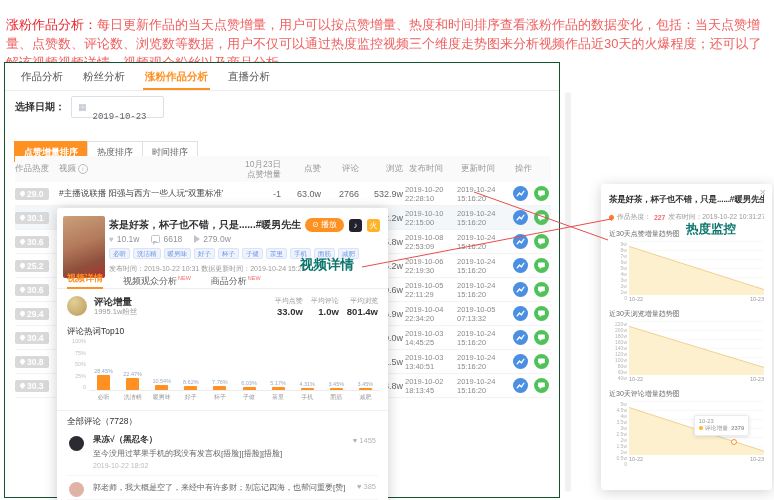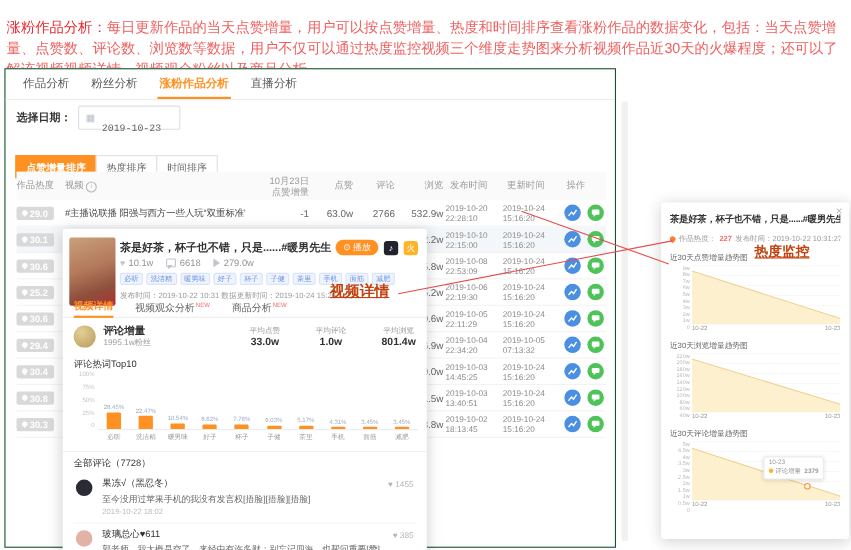--- a/index.html
+++ b/index.html
@@ -64,37 +64,37 @@
   .sq.dark{background:#22222e;} .sq.yellow{background:#ffb428;}
   .ptabs{position:absolute;left:0;top:63px;width:100%;height:18px;border-bottom:1px solid #eee;display:flex;padding-left:10px;box-sizing:border-box;}
   .ptab{font-size:9px;color:#606266;margin-right:20px;height:18px;line-height:14px;position:relative;cursor:pointer;}
   .ptab.active{color:#ff9123;font-weight:700;}
   .ptab.active:after{content:"";position:absolute;left:0;right:0;bottom:0;height:2px;background:#ff9123;}
   .ptab sup{color:#f56c6c;font-size:5.5px;margin-left:1px;}
   .author{position:absolute;left:10px;top:88px;display:flex;gap:7px;align-items:center;}
   .avatar{width:20px;height:20px;border-radius:50%;background:radial-gradient(circle at 35% 30%,#e3cf96,#b89a5a);}
   .aname{font-size:9.5px;font-weight:700;color:#303133;line-height:11px;}
   .afans{font-size:7.5px;color:#9a9a9a;line-height:9px;}
-  .avgs{position:absolute;right:10px;top:88px;display:flex;gap:32px;text-align:center;}
+  .avgs{position:absolute;right:10px;top:88px;display:flex;gap:8px;text-align:right;}
   .avg .l{font-size:7px;color:#9a9a9a;} .avg .v{font-size:9.5px;font-weight:700;color:#303133;}
   .hwtitle{position:absolute;left:10px;top:118px;font-size:8.5px;color:#303133;}
   .hotchart{position:absolute;left:8px;top:130px;width:315px;height:66px;display:flex;}
   .yax{width:24px;height:52px;display:flex;flex-direction:column;justify-content:space-between;align-items:flex-end;font-size:5.5px;color:#c0c4cc;padding-right:3px;box-sizing:border-box;}
   .plot{flex:1;display:flex;height:66px;}
   .barcol{flex:1;display:flex;flex-direction:column;align-items:center;}
   .barwrap{height:52px;display:flex;flex-direction:column;justify-content:flex-end;align-items:center;width:100%;border-bottom:1px solid #ececec;}
   .pct{font-size:5.5px;color:#9aa9bf;margin-bottom:1px;white-space:nowrap;}
   .bar{width:13px;background:#ff9123;border-radius:1px 1px 0 0;}
   .cat{font-size:6px;color:#9a9a9a;margin-top:2px;white-space:nowrap;}
   .cdivider{position:absolute;left:0;top:202px;width:100%;border-top:1px solid #f0f0f0;}
   .ctitle{position:absolute;left:10px;top:208px;font-size:8.5px;color:#303133;}
   .clist{position:absolute;left:10px;top:222px;width:311px;}
   .comment{position:relative;padding:4px 0 6px 26px;border-bottom:1px solid #f5f5f5;}
   .cava{position:absolute;left:2px;top:6px;width:15px;height:15px;border-radius:50%;}
-  .cname{font-size:8.5px;color:#303133;}
+  .cname{font-size:8.5px;color:#303133;font-weight:bold;}
   .clike{position:absolute;right:2px;top:6px;font-size:7.5px;color:#b5b5b5;}
   .ctext{font-size:8px;color:#666;margin-top:3px;line-height:10px;}
   .cdate{font-size:7px;color:#bbb;margin-top:3px;}
   
   .heat{position:absolute;left:601px;top:184px;width:171px;height:306px;background:#fff;border-radius:3px;
         box-shadow:0 2px 14px rgba(0,0,0,.18);z-index:5;padding:8px;box-sizing:border-box;}
   .hclose{position:absolute;right:6px;top:2px;color:#bbb;font-size:11px;cursor:pointer;}
   .htitle{font-size:8.5px;font-weight:700;color:#303133;white-space:nowrap;overflow:hidden;letter-spacing:-.2px;margin-top:2px;}
   .hinfo{display:flex;align-items:center;gap:3px;font-size:6.8px;color:#9a9a9a;margin-top:6px;white-space:nowrap;overflow:hidden;}
   .hflame{width:5px;height:5px;background:#ff7a2f;border-radius:50% 50% 50% 0;transform:rotate(-45deg);flex:none;}
@@ -104,21 +104,21 @@
   .tbody{display:flex;}
   .tyax{width:20px;height:54px;display:flex;flex-direction:column;justify-content:space-between;align-items:flex-end;font-size:5px;color:#b8b8b8;padding-right:2px;box-sizing:border-box;}
   .tsvgwrap{flex:1;height:54px;position:relative;background:repeating-linear-gradient(to bottom,#f8f8f8 0,#f8f8f8 1px,transparent 1px,transparent 9px);}
   .tsvgwrap svg{width:100%;height:100%;display:block;}
   .txax{display:flex;justify-content:space-between;font-size:5.5px;color:#9a9a9a;margin-left:20px;margin-top:1px;}
   .ttip{position:absolute;left:48%;top:26%;background:#fff;border:1px solid #ececec;border-radius:2px;
         box-shadow:0 1px 4px rgba(0,0,0,.12);padding:2px 4px;font-size:5.8px;color:#9a9a9a;white-space:nowrap;}
   .ttip .dot{display:inline-block;width:4px;height:4px;border-radius:50%;background:#ffb428;margin-right:2px;}
   .tdot{position:absolute;width:4px;height:4px;border:1px solid #ff9123;background:#fff;border-radius:50%;}
   
-  .annot{position:absolute;color:#c2410c;font-weight:600;z-index:9;text-decoration:underline;}
+  .annot{position:absolute;color:#0f766e;font-weight:600;z-index:9;}
   #annot-lines{position:absolute;left:0;top:0;width:774px;height:500px;z-index:8;pointer-events:none;}
 </style>
 </head>
 <body>
 
 <p class="intro"><b>涨粉作品分析：</b><span>每日更新作品的当天点赞增量，用户可以按点赞增量、热度和时间排序查看涨粉作品的数据变化，包括：当天点赞增量、点赞数、评论数、浏览数等数据，用户不仅可以通过热度监控视频三个维度走势图来分析视频作品近30天的火爆程度；还可以了解该视频视频详情、视频观众粉丝以及商品分析。</span></p>
 
 <div class="card">
   <div class="tabbar" id="main-tabs">
       <div class="tab">作品分析</div>
@@ -537,21 +537,20 @@
   <div class="clist" id="clist">
       <div class="comment">
         <span class="cava" style="background: rgb(43, 43, 51);"></span>
         <div class="cname">果冻√（黑忍冬）</div>
         <div class="clike">♥ 1455</div>
         <div class="ctext">至今没用过苹果手机的我没有发言权[捂脸][捂脸][捂脸]</div>
         <div class="cdate">2019-10-22 18:02</div>
       </div>
       <div class="comment">
         <span class="cava" style="background: rgb(224, 179, 166);"></span>
-        <div class="cname">玻璃总心♥611</div>
         <div class="clike">♥ 385</div>
         <div class="ctext">郭老师，我大概是空了，来经中有许多财；别忘记四海，也帮问重要[赞]</div>
       </div>
     </div>
 </div>
 
 <div class="heat">
   <span class="hclose">×</span>
   <div class="htitle">茶是好茶，杯子也不错，只是......#暖男先生</div>
   <div class="hinfo">

